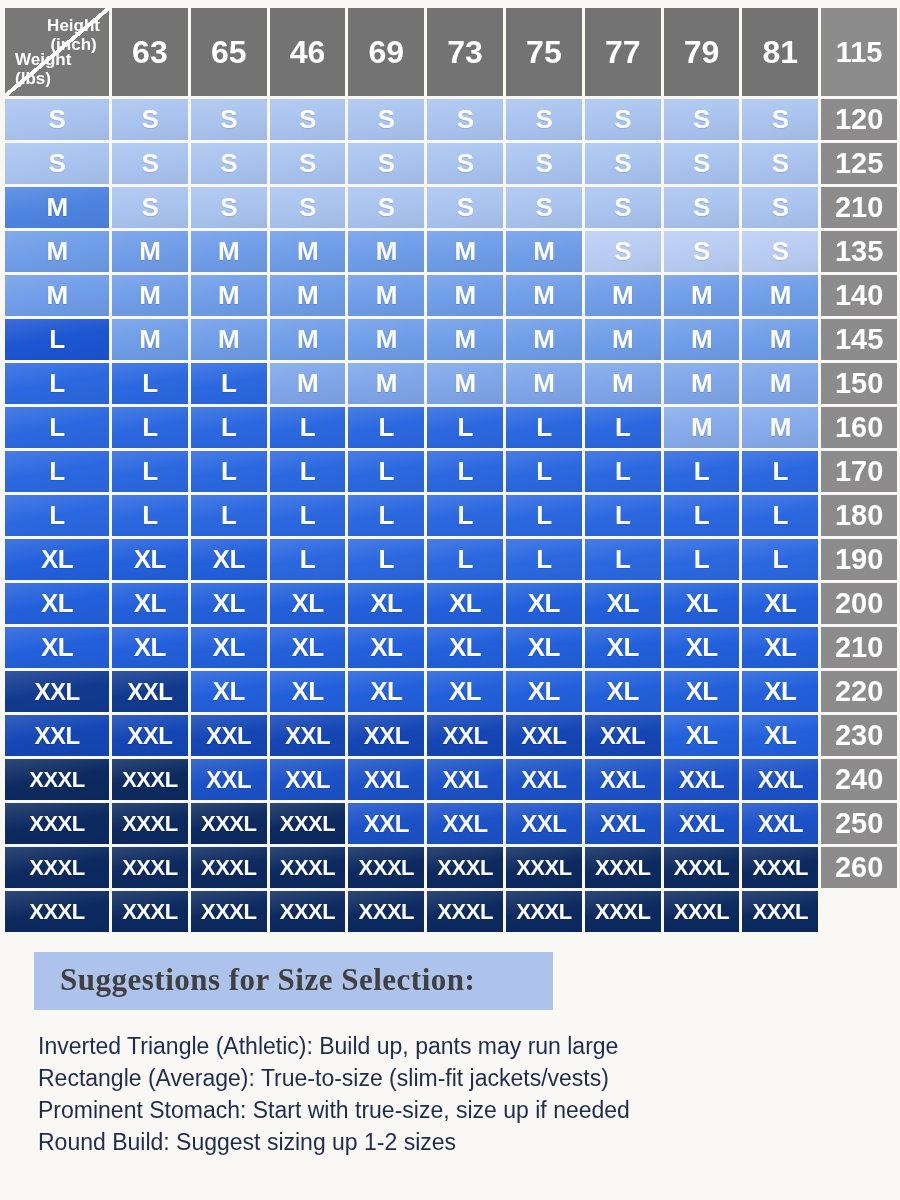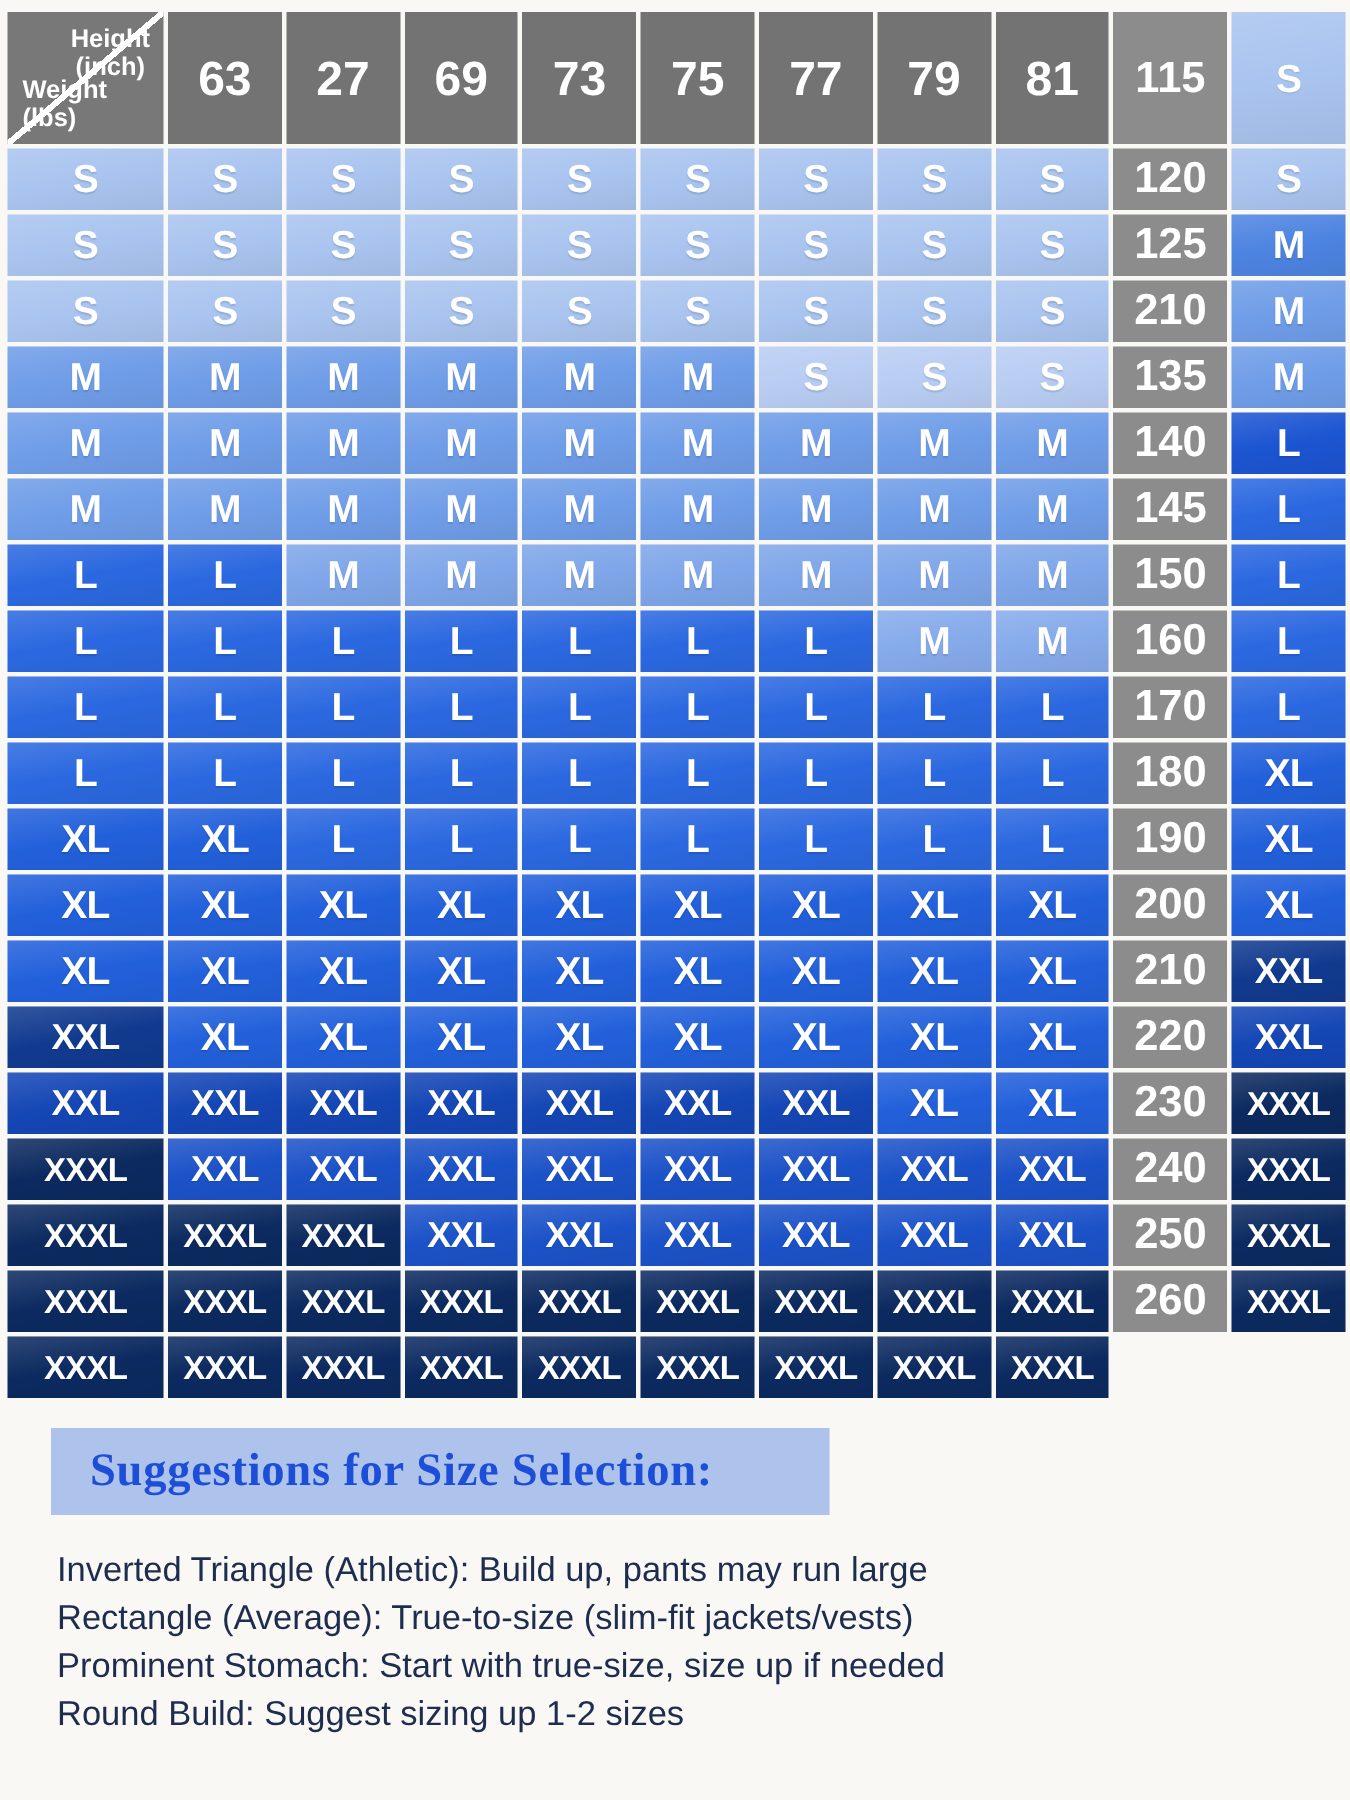--- a/index.html
+++ b/index.html
@@ -118,21 +118,22 @@
 
 <div class="size-table">
   <div class="cell corner-cell">
     <span class="corner-top">Height
 (inch)</span>
     <span class="corner-bottom">Weight
 (lbs)</span>
   </div>
 
 <div class="cell header-cell">63</div>
-    <div class="cell header-cell">27</div>
+    <div class="cell header-cell">65</div>
+    <div class="cell header-cell">46</div>
     <div class="cell header-cell">69</div>
     <div class="cell header-cell">73</div>
     <div class="cell header-cell">75</div>
     <div class="cell header-cell">77</div>
     <div class="cell header-cell">79</div>
     <div class="cell header-cell">81</div>
     <div class="cell weight-cell">115</div>
     <div class="cell size-cell" style="background-color: rgb(169, 196, 239); font-size: 26px;">S</div>
     <div class="cell size-cell" style="background-color: rgb(169, 196, 239); font-size: 26px;">S</div>
     <div class="cell size-cell" style="background-color: rgb(169, 196, 239); font-size: 26px;">S</div>
@@ -338,21 +339,21 @@
     <div class="cell size-cell" style="background-color: rgb(12, 42, 96); font-size: 22px;">XXXL</div>
     <div class="cell size-cell" style="background-color: rgb(12, 42, 96); font-size: 22px;">XXXL</div>
     <div class="cell size-cell" style="background-color: rgb(12, 42, 96); font-size: 22px;">XXXL</div>
     <div class="cell size-cell" style="background-color: rgb(12, 42, 96); font-size: 22px;">XXXL</div>
     <div class="cell size-cell" style="background-color: rgb(12, 42, 96); font-size: 22px;">XXXL</div>
     <div class="cell size-cell" style="background-color: rgb(12, 42, 96); font-size: 22px;">XXXL</div>
   </div>
 
 <div class="suggest-section">
   <div class="suggest-band" style="background: rgb(174, 195, 236);">
-    <span class="suggest-title" style="color: #1d4ed8;">Suggestions for Size Selection:</span>
+    <span class="suggest-title" style="color: #404040;">Suggestions for Size Selection:</span>
   </div>
   <ul class="suggest-list" style="color: rgb(30, 44, 77);">
 
   <li>Inverted Triangle (Athletic): Build up, pants may run large</li>
       <li>Rectangle (Average): True-to-size (slim-fit jackets/vests)</li>
       <li>Prominent Stomach: Start with true-size, size up if needed</li>
       <li>Round Build: Suggest sizing up 1-2 sizes</li>
     </ul>
 </div>
 

